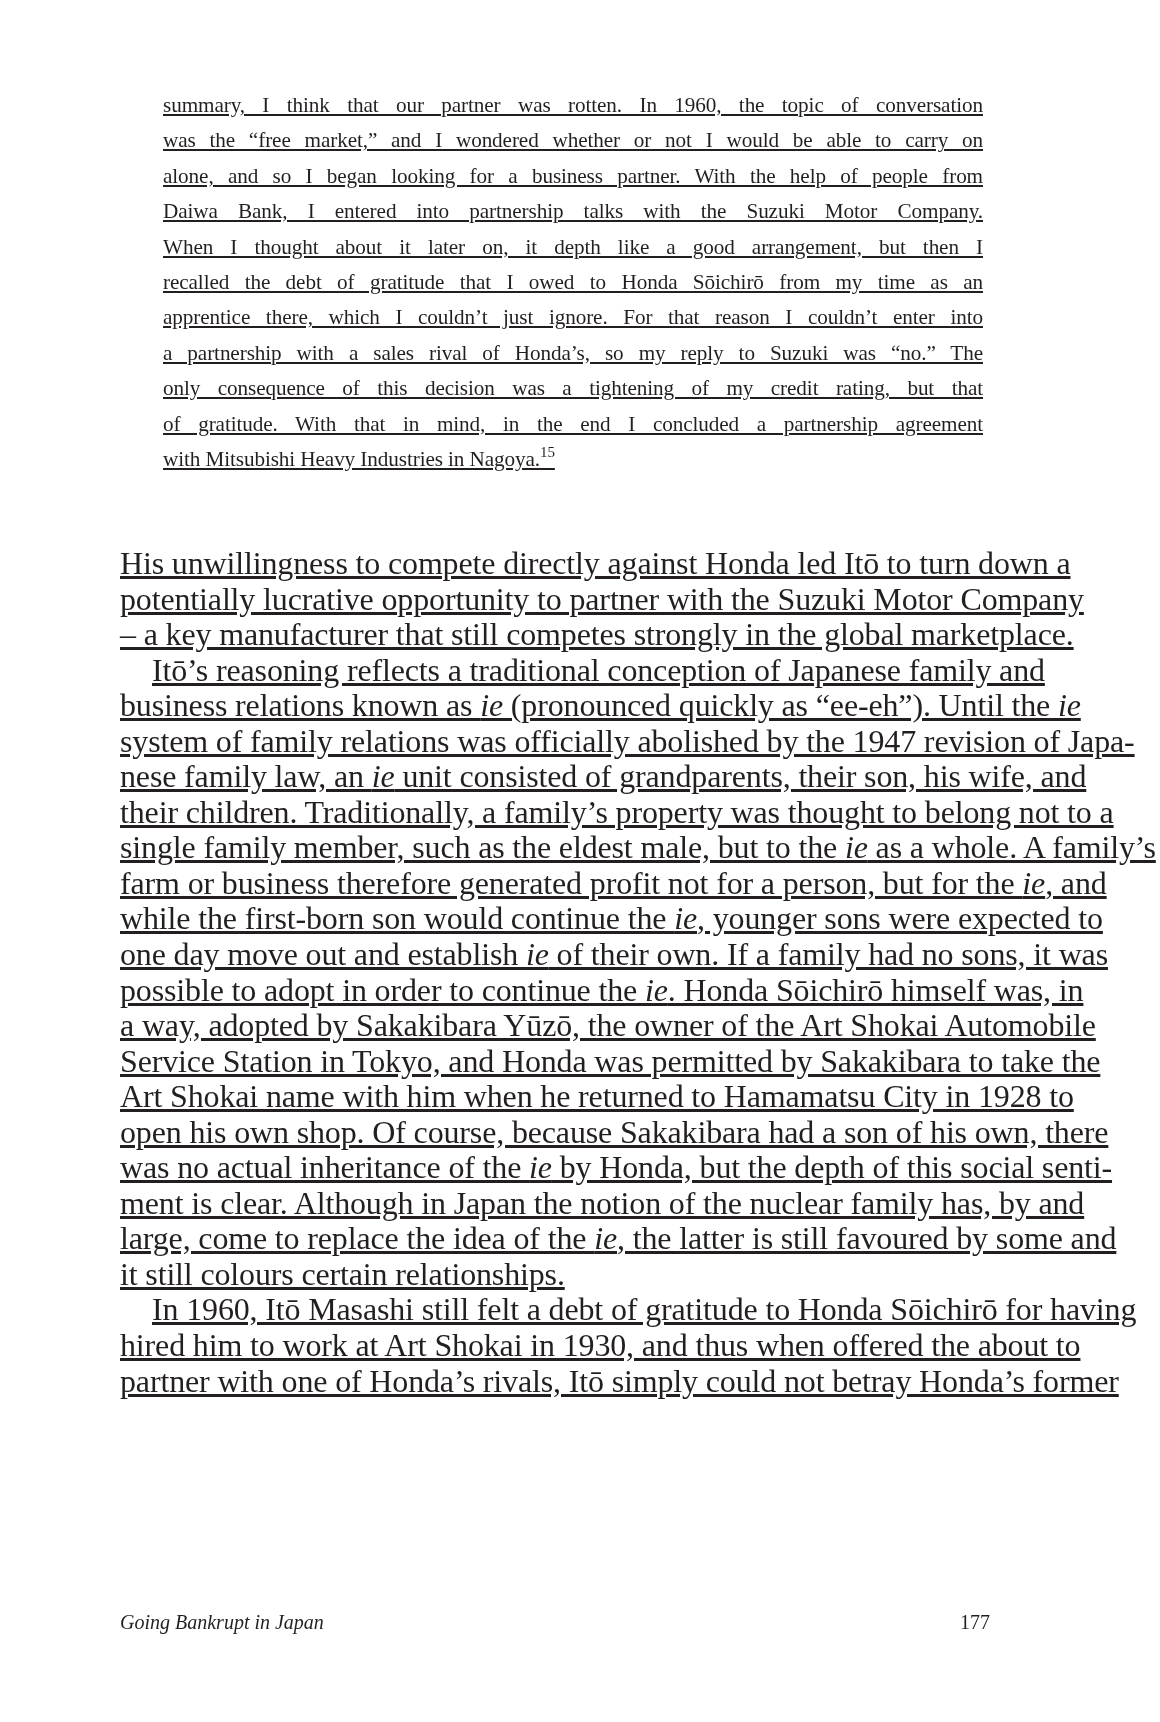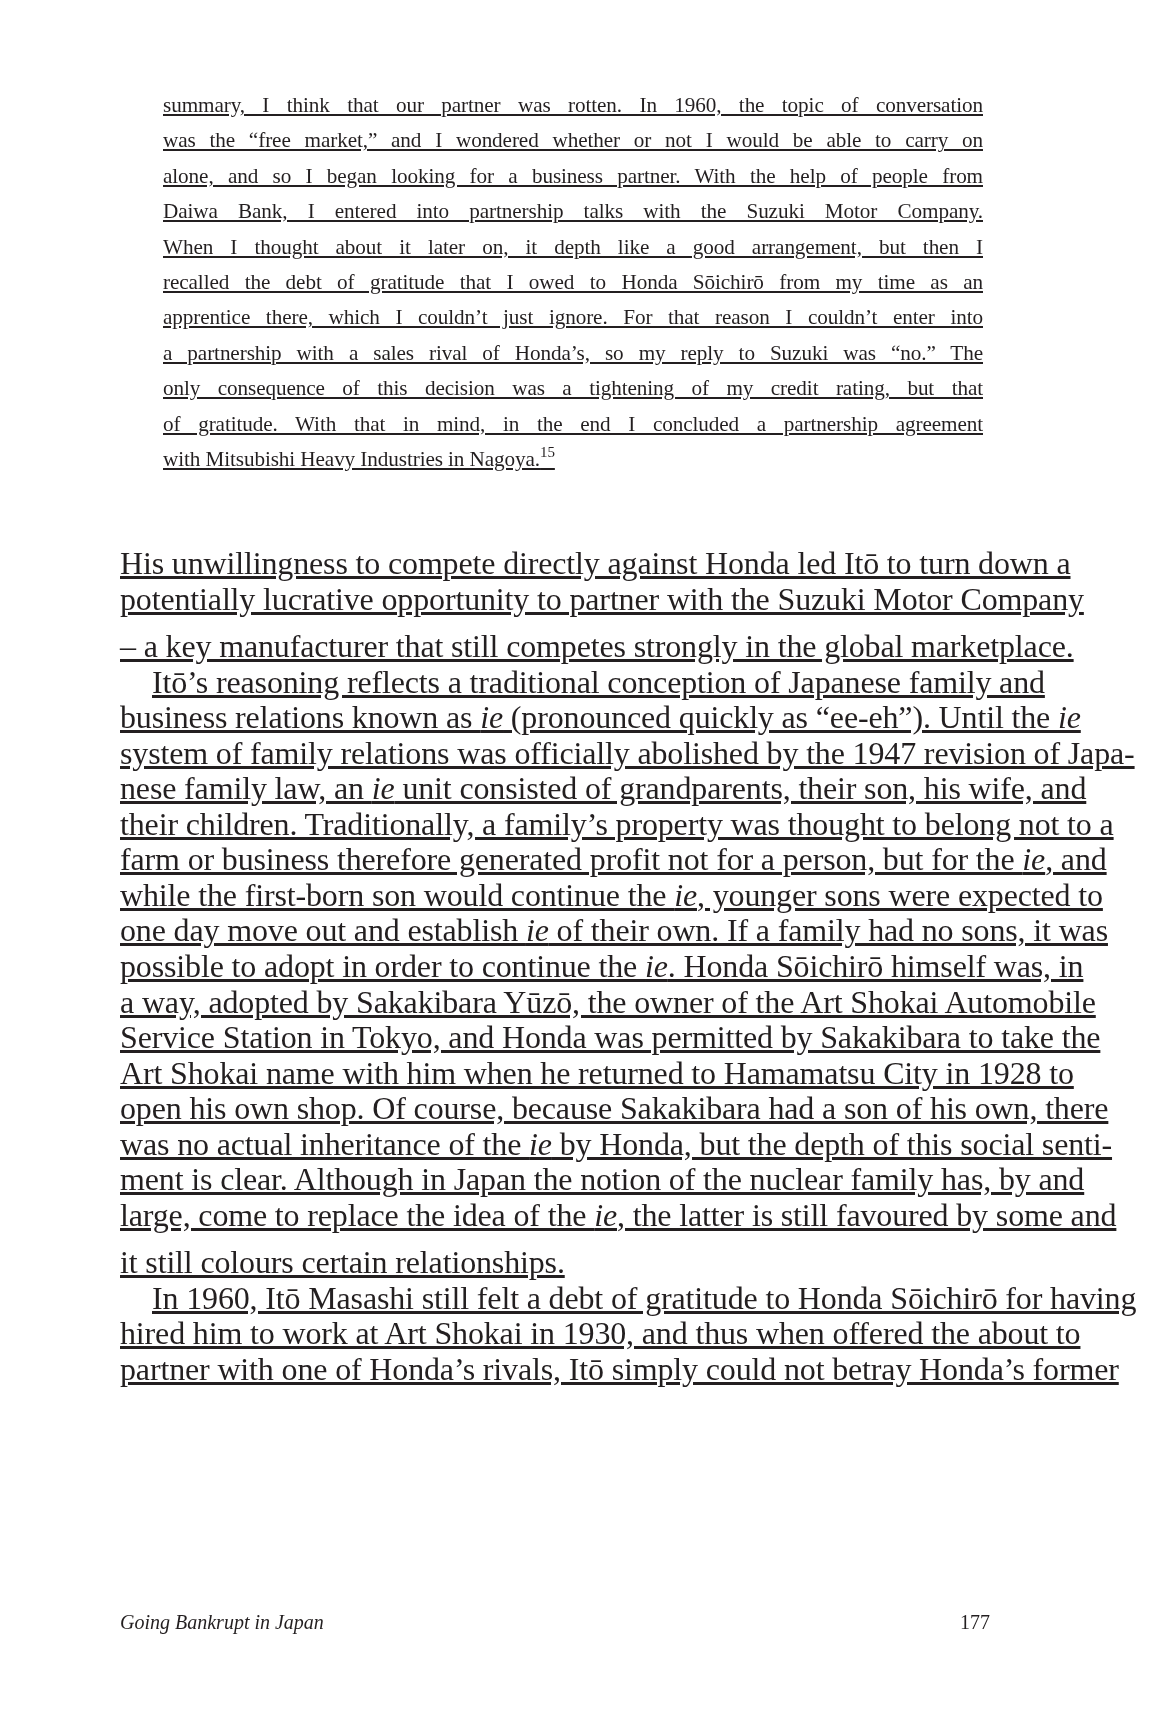--- a/index.html
+++ b/index.html
@@ -41,21 +41,21 @@
     .body {
       position: absolute;
       left: 120px;
       top: 546px;
       width: 911px;
       font-size: 32px;
       line-height: 35.55px;
       letter-spacing: -0.15px;
     }
     .body-line { height: 35.55px; }
-    .body-line.last { text-align-last: left; margin-top: 12px; }
+    .body-line.last { text-align-last: left; }
     .body-line.indent { padding-left: 32px; box-sizing: border-box; }
     sup {
       font-size: 15px;
       vertical-align: 9px;
       line-height: 0;
     }
     i { font-style: italic; }
     .footer {
       position: absolute;
       left: 120px;
@@ -98,20 +98,21 @@
 
   <div class="body" id="body-text">
       <span class="body-line"><span>His unwillingness to compete directly against Honda led Itō to turn down a</span></span>
       <span class="body-line"><span>potentially lucrative opportunity to partner with the Suzuki Motor Company</span></span>
       <span class="body-line last"><span>– a key manufacturer that still competes strongly in the global marketplace.</span></span>
       <span class="body-line indent"><span>Itō’s reasoning reflects a traditional conception of Japanese family and</span></span>
       <span class="body-line"><span>business relations known as </span><i>ie</i><span> (pronounced quickly as “ee-eh”). Until the </span><i>ie</i></span>
       <span class="body-line"><span>system of family relations was officially abolished by the 1947 revision of Japa-</span></span>
       <span class="body-line"><span>nese family law, an </span><i>ie</i><span> unit consisted of grandparents, their son, his wife, and</span></span>
       <span class="body-line"><span>their children. Traditionally, a family’s property was thought to belong not to a</span></span>
+      <span class="body-line"><span>single family member, such as the eldest male, but to the </span><i>ie</i><span> as a whole. A family’s</span></span>
       <span class="body-line"><span>farm or business therefore generated profit not for a person, but for the </span><i>ie</i><span>, and</span></span>
       <span class="body-line"><span>while the first-born son would continue the </span><i>ie</i><span>, younger sons were expected to</span></span>
       <span class="body-line"><span>one day move out and establish </span><i>ie</i><span> of their own. If a family had no sons, it was</span></span>
       <span class="body-line"><span>possible to adopt in order to continue the </span><i>ie</i><span>. Honda Sōichirō himself was, in</span></span>
       <span class="body-line"><span>a way, adopted by Sakakibara Yūzō, the owner of the Art Shokai Automobile</span></span>
       <span class="body-line"><span>Service Station in Tokyo, and Honda was permitted by Sakakibara to take the</span></span>
       <span class="body-line"><span>Art Shokai name with him when he returned to Hamamatsu City in 1928 to</span></span>
       <span class="body-line"><span>open his own shop. Of course, because Sakakibara had a son of his own, there</span></span>
       <span class="body-line"><span>was no actual inheritance of the </span><i>ie</i><span> by Honda, but the depth of this social senti-</span></span>
       <span class="body-line"><span>ment is clear. Although in Japan the notion of the nuclear family has, by and</span></span>

